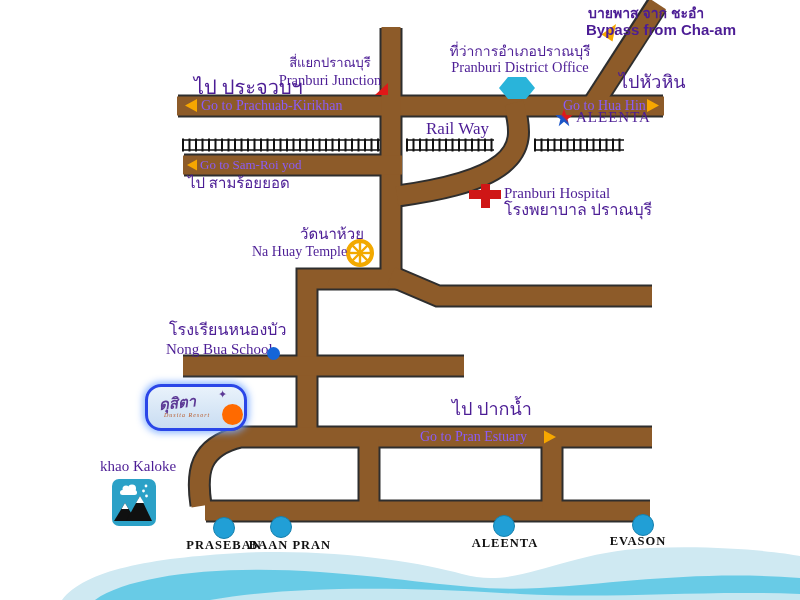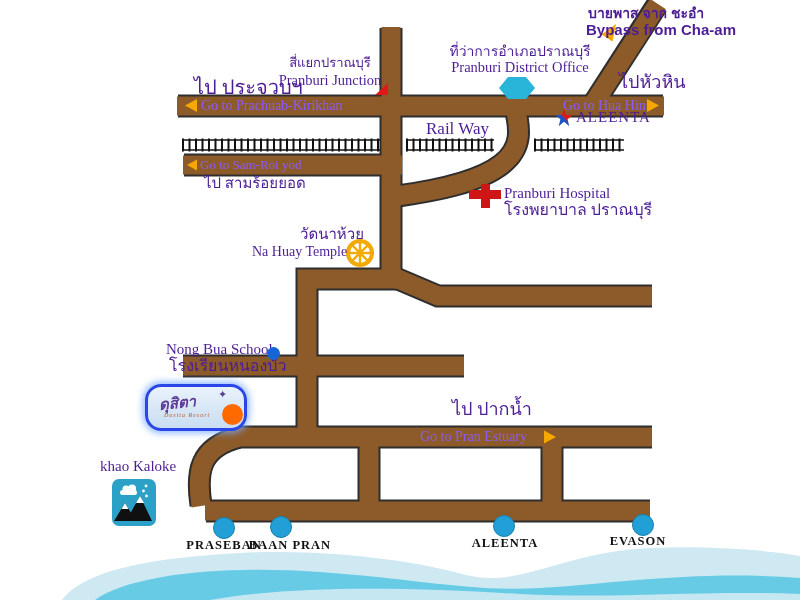--- a/index.html
+++ b/index.html
@@ -151,29 +151,29 @@
   <div class="lbl t-road" style="left:201px;top:98px;">Go to Prachuab-Kirikhan</div>
 
   <div class="lbl t-th" style="left:606px;top:73px;font-size:18px;margin-left:13px;">ไปหัวหิน</div>
   <div class="lbl t-road" style="left:563px;top:98px;">Go to Hua Hin</div>
 
   <div class="lbl t-en" style="left:576px;top:109px;font-size:15px;letter-spacing:1px;">ALEENTA</div>
 
   <div class="lbl t-en" style="left:426px;top:120px;font-size:17px;">Rail Way</div>
 
   <div class="lbl t-road" style="left:200px;top:158px;font-size:13px;">Go to Sam-Roi yod</div>
-  <div class="lbl t-th" style="left:204px;top:175px;">ไป สามร้อยยอด</div>
+  <div class="lbl t-th" style="left:188px;top:175px;">ไป สามร้อยยอด</div>
 
   <div class="lbl t-en" style="left:504px;top:185px;font-size:15px;">Pranburi Hospital</div>
   <div class="lbl t-th" style="left:504px;top:201px;font-size:16px;">โรงพยาบาล ปราณบุรี</div>
 
   <div class="lbl t-th" style="left:264px;top:226px;margin-left:36px;">วัดนาห้วย</div>
   <div class="lbl t-en" style="left:252px;top:244px;font-size:14px;">Na Huay Temple</div>
 
-  <div class="lbl t-th" style="left:169px;top:321px;font-size:16px;margin-top:36px;">โรงเรียนหนองบัว</div>
+  <div class="lbl t-th" style="left:169px;top:321px;font-size:16px;">โรงเรียนหนองบัว</div>
   <div class="lbl t-en" style="left:166px;top:341px;font-size:15px;">Nong Bua School</div>
   <div class="dot-school" style="left:267px;top:347px;"></div>
 
   <div class="lbl t-th" style="left:452px;top:400px;font-size:18px;">ไป ปากน้ำ</div>
   <div class="lbl t-road" style="left:420px;top:429px;">Go to Pran Estuary</div>
 
   <div class="lbl t-en" style="left:100px;top:458px;font-size:15px;">khao Kaloke</div>
 
   <div id="logo-box">
     <div id="logo-th">ดุสิตา</div>

